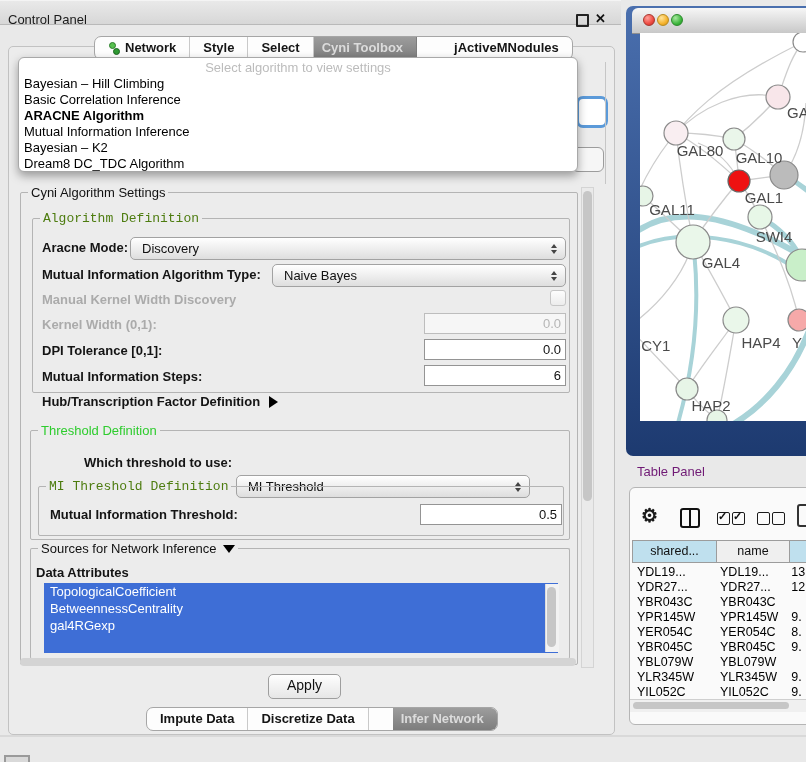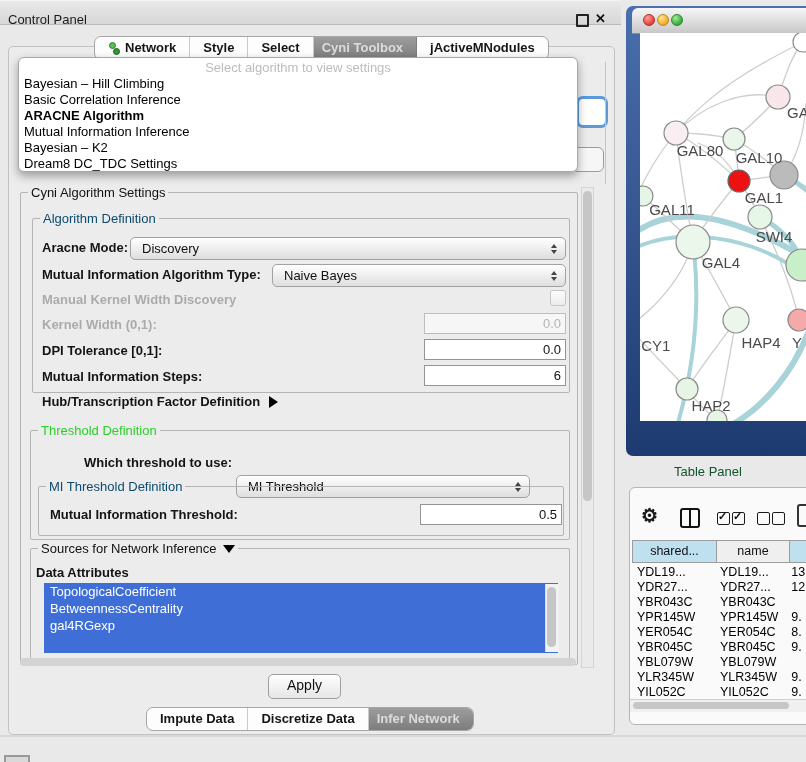--- a/index.html
+++ b/index.html
@@ -9,39 +9,39 @@
   #cp-titlebar{left:0;top:8;width:621px;height:23px;background:linear-gradient(#e9e9e9,#d7d7d7);border-top:1px solid #f4f4f4;border-bottom:1px solid #b9b9b9;}
   #cp-title{left:8px;top:12px;font-size:13px;color:#1a1a1a;}
   #cp-max{left:576px;top:14px;width:9px;height:9px;border:2px solid #222;border-radius:1px;background:#fff0;}
   #cp-close{left:595px;top:11px;font-size:13px;font-weight:700;color:#111;}
   #cp-body{left:8px;top:46px;width:605px;height:687px;background:#ececec;border:1px solid #c2c2c2;border-radius:5px;}
   
   .tabstrip{display:flex;background:#fdfdfd;border:1px solid #a6a6a6;border-radius:7px;overflow:hidden;height:22px;z-index:6;}
   #top-tabs{left:94px;top:36px;}
   #bottom-tabs{left:146px;top:707px;}
   .tab{padding:0 13px;font-size:13px;font-weight:700;line-height:22px;color:#151515;border-right:1px solid #c9c9c9;display:flex;align-items:center;gap:5px;white-space:nowrap;}
-  .tab:last-child{border-right:none;}
+  .tab:last-child{border-right:none;margin-left:24px;}
   .tab.sel{background:linear-gradient(#9d9d9d,#7d7d7d);color:#dcdcdc;border-color:#7d7d7d;padding-left:8px;}
   .net-icon{width:12px;height:12px;position:relative;display:inline-block;}
   .net-icon::before{content:"";position:absolute;left:1px;top:0;width:5px;height:5px;border-radius:50%;background:#57c04f;border:1px solid #2c7d2c;}
   .net-icon::after{content:"";position:absolute;left:5px;top:6px;width:5px;height:5px;border-radius:50%;background:#2f9a33;border:1px solid #1d6320;}
   
   .frag{z-index:3;}
   #frag-combo-blue{left:576px;top:96px;width:26px;height:26px;background:#fff;border:3px solid #5b9ad9;border-radius:7px;}
   #frag-combo2{left:572px;top:147px;width:30px;height:23px;background:#f6f6f6;border:1px solid #9c9c9c;border-radius:6px;}
   #frag-line{left:605px;top:62px;width:1px;height:122px;background:#c6c6c6;}
   
   #algo-popup{left:18px;top:57px;width:560px;height:115px;background:#fff;border:1px solid #a8a8a8;border-radius:6px;box-shadow:0 4px 10px rgba(0,0,0,0.35);z-index:50;padding-top:2px;box-sizing:border-box;}
   #popup-hint{text-align:center;color:#bcbcbc;font-size:13px;height:16px;line-height:16px;}
   .popup-item{font-size:13px;height:16px;line-height:16px;padding-left:5px;color:#000;}
   .popup-item.sel{font-weight:700;}
   
   .grp{border:1px solid #b4b4b4;border-radius:2px;}
   .grp-title{position:absolute;top:-8px;left:7px;background:#ececec;padding:0 3px;font-size:13px;color:#111;white-space:nowrap;}
-  .grp-title.blue{color:#0c4a6e;}
+  .grp-title.blue{color:#4d7c0f;font-family:Liberation Mono, monospace;}
   .grp-title.green{color:#2ecc2e;}
   #grp-settings{left:20px;top:192px;width:556px;height:471px;}
   #grp-algo{left:32px;top:218px;width:536px;height:173px;}
   #grp-threshold{left:30px;top:430px;width:538px;height:108px;}
   #grp-mi{left:38px;top:486px;width:524px;height:48px;}
   #grp-sources{left:30px;top:548px;width:538px;height:110px;border-bottom:none;}
   .lbl{font-size:13px;font-weight:700;color:#141414;white-space:nowrap;}
   .lbl.dis{color:#ababab;}
   
   .combo{background:linear-gradient(#ffffff,#dedede);border:1px solid #a2a2a2;border-radius:5px;display:flex;align-items:center;box-sizing:border-box;height:23px;}
@@ -74,21 +74,21 @@
   #net-titlebar{left:632px;top:8px;width:174px;height:25px;background:linear-gradient(#f6f6f6,#c8c8c8);border-radius:6px 0 0 0;border-bottom:1px solid #8f8f8f;}
   .light{width:12px;height:12px;border-radius:50%;top:14px;}
   #light-red{left:643px;background:radial-gradient(circle at 35% 30%,#ffa09a,#ee4b42 60%,#b93028);border:1px solid #a8352d;box-sizing:border-box;}
   #light-yellow{left:657px;background:radial-gradient(circle at 35% 30%,#ffe49a,#f5b32e 60%,#c78a14);border:1px solid #b98b1e;box-sizing:border-box;}
   #light-green{left:671px;background:radial-gradient(circle at 35% 30%,#a9e8a0,#3eb73e 60%,#1f8a1f);border:1px solid #2c8a2c;box-sizing:border-box;}
   #net-canvas{left:640px;top:33px;width:166px;height:388px;background:#fff;}
   #net-svg{display:block;}
   .ge{fill:none;stroke:#cdcdcd;stroke-width:1.3;}
   .te{fill:none;stroke:#a8d3d8;stroke-linecap:round;}
   
-  #table-title{left:637px;top:464px;font-size:13px;color:#14532d;margin-left:37px;}
+  #table-title{left:637px;top:464px;font-size:13px;color:#701a75;}
   #table-panel{left:629px;top:487px;width:177px;height:236px;background:#fafafa;border:1px solid #b5b5b5;border-radius:6px 0 0 6px;overflow:hidden;}
   #gear{left:641px;top:504px;font-size:19px;font-weight:700;color:#1a1a1a;}
   #col-icon{left:680px;top:508px;width:16px;height:16px;border:2px solid #111;border-radius:3px;}
   #col-icon::after{content:"";position:absolute;left:7px;top:0;width:2px;height:16px;background:#111;}
   .tcb{width:11px;height:11px;border:1.6px solid #1a1a1a;border-radius:2px;top:512px;}
   .tcb.checked::after{content:"✓";position:absolute;top:-3px;left:0px;font-size:11px;font-weight:700;color:#111;}
   #cb1{left:717px;}#cb2{left:732px;}#cb3{left:757px;}#cb4{left:772px;}
   #partial-icon{left:797px;top:504px;width:14px;height:19px;border:2px solid #333;border-radius:3px;}
   #thead{left:632px;top:540px;display:flex;height:23px;}
   .th{border:1px solid #9c9c9c;border-left:none;box-sizing:border-box;font-size:12.5px;color:#111;text-align:center;line-height:21px;overflow:hidden;white-space:nowrap;}
@@ -137,21 +137,21 @@
   <div class="abs frag" id="frag-line"></div>
 
   <div class="abs" id="algo-popup">
     <div id="popup-hint">Select algorithm to view settings</div>
     <div id="popup-list">
         <div class="popup-item">Bayesian – Hill Climbing</div>
         <div class="popup-item">Basic Correlation Inference</div>
         <div class="popup-item sel">ARACNE Algorithm</div>
         <div class="popup-item">Mutual Information Inference</div>
         <div class="popup-item">Bayesian – K2</div>
-        <div class="popup-item">Dream8 DC_TDC Settings</div>
+        <div class="popup-item">Dream8 DC_TDC Algorithm</div>
       </div>
   </div>
 
   <div class="abs grp" id="grp-settings">
     <span class="grp-title">Cyni Algorithm Settings</span>
   </div>
 
   <div class="abs grp" id="grp-algo">
     <span class="grp-title blue">Algorithm Definition</span>
   </div>

